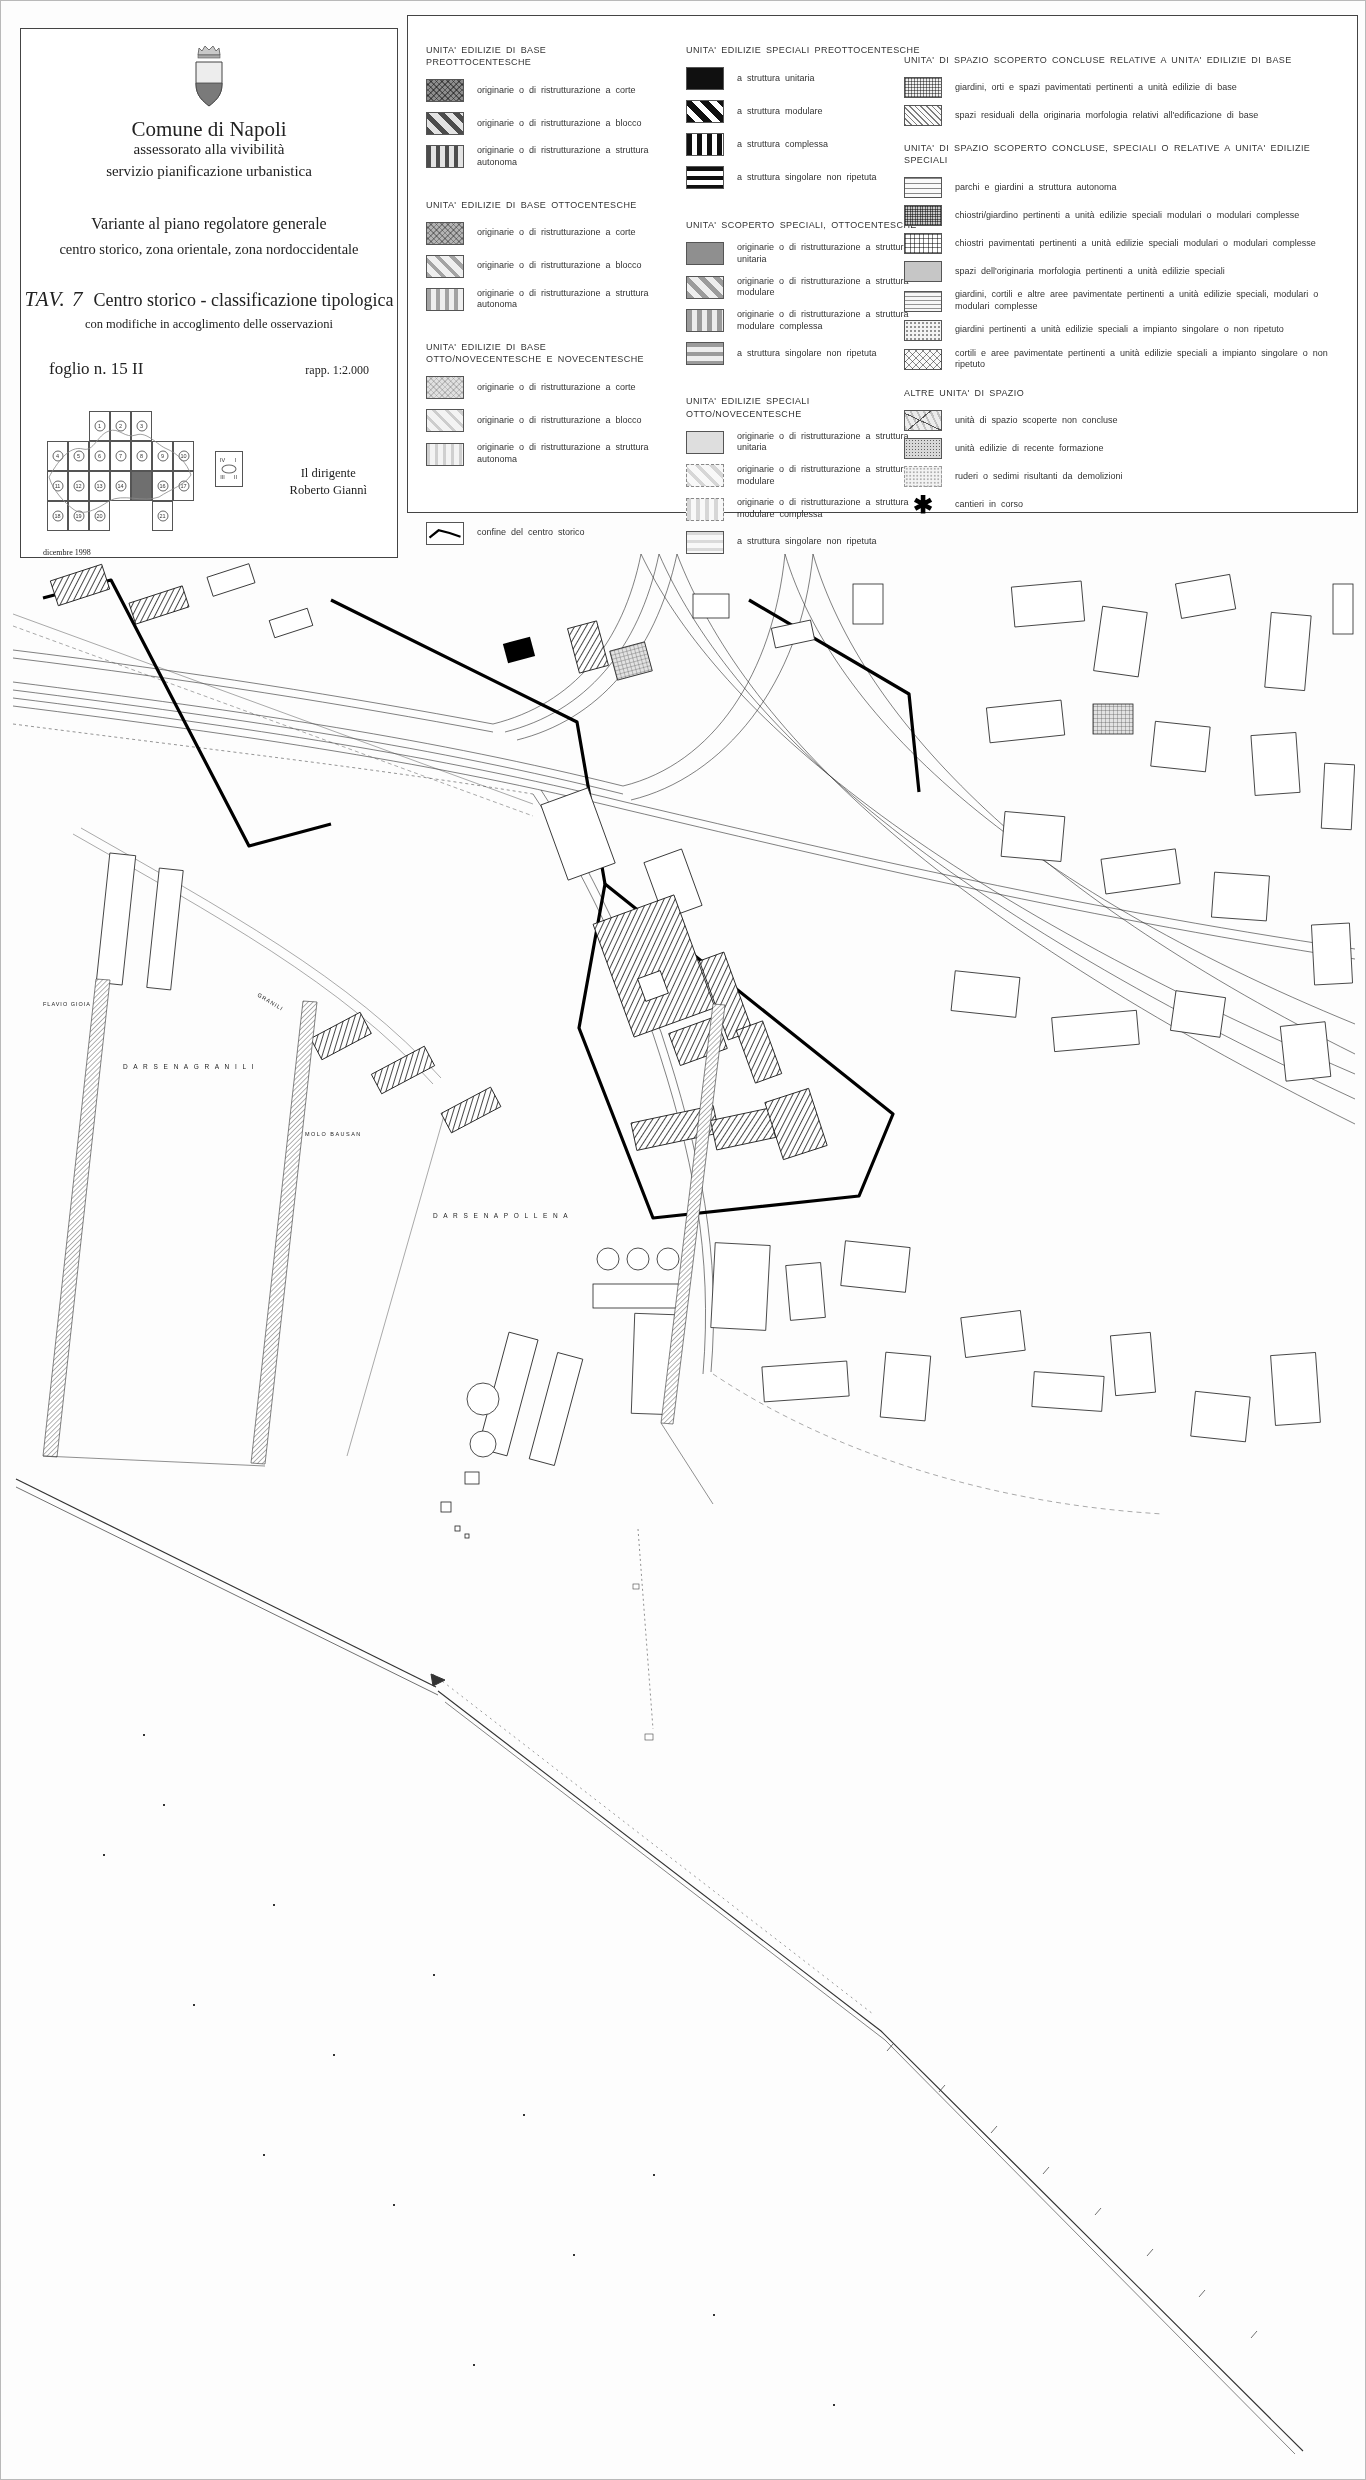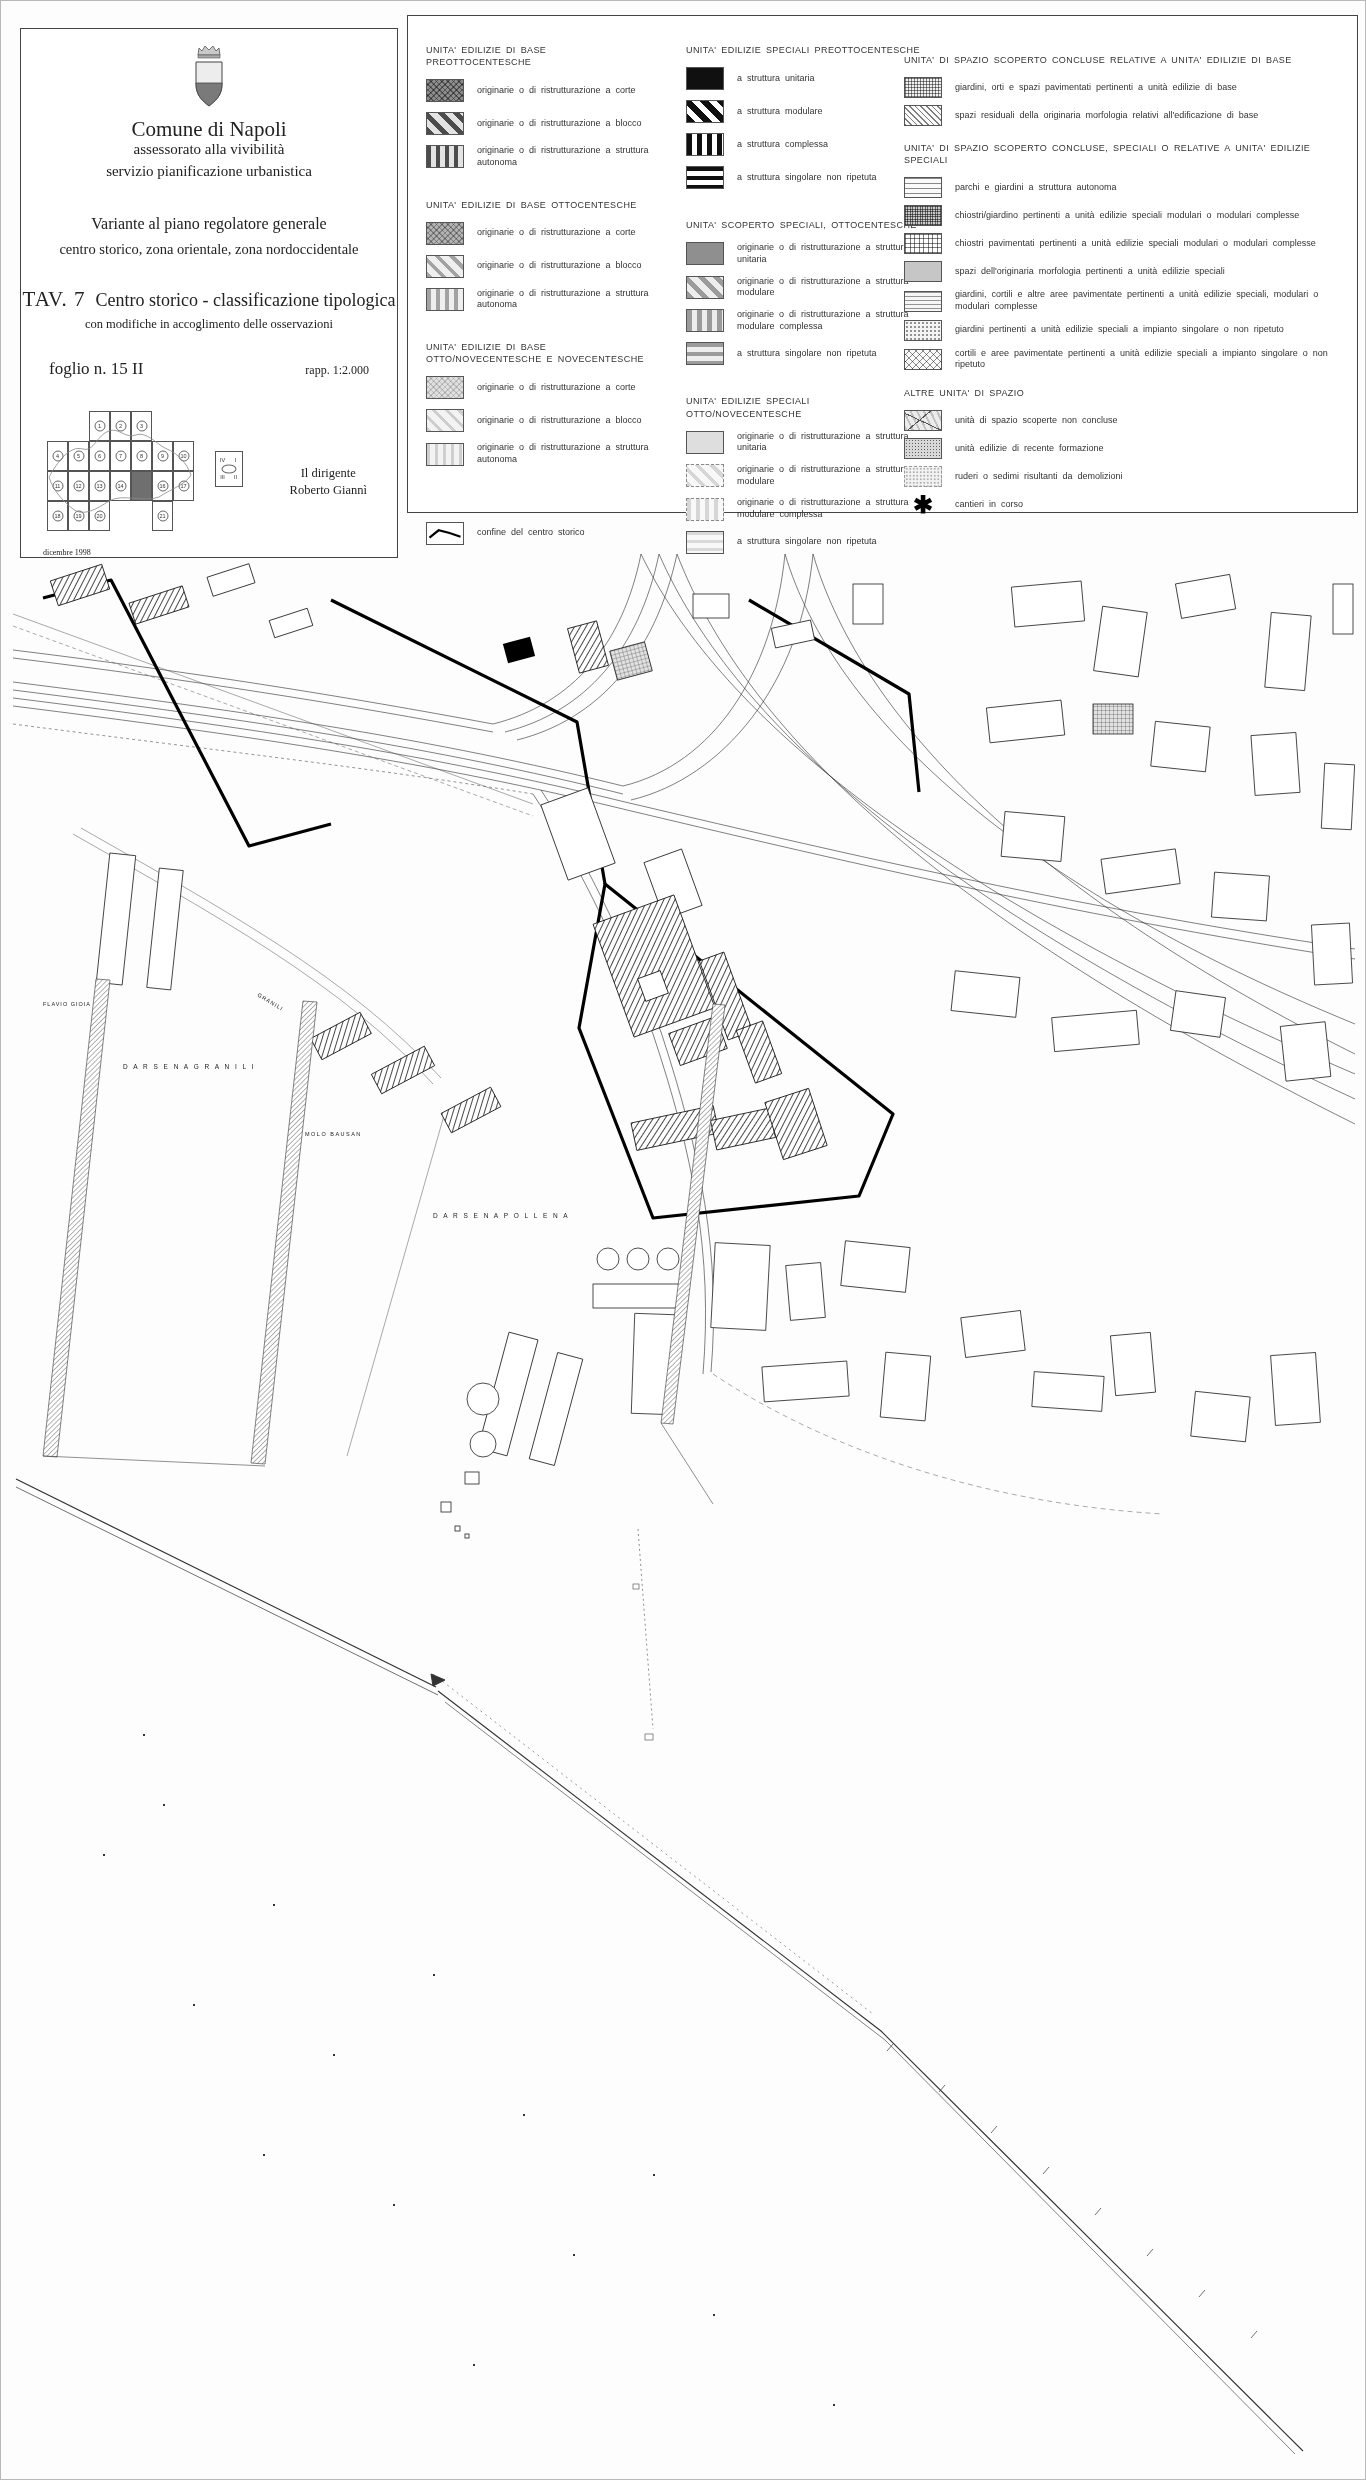--- a/index.html
+++ b/index.html
@@ -11,21 +11,21 @@
   
   .title-block{left:19px;top:15px;width:378px;height:530px;text-align:center;
                font-family:"Liberation Serif",serif;margin-top:12px;}
   .crest{position:absolute;left:50%;top:14px;transform:translateX(-50%);}
   .tb-muni{position:absolute;left:0;right:0;top:88px;font-size:21px;}
   .tb-dept{position:absolute;left:0;right:0;top:112px;font-size:15px;}
   .tb-office{position:absolute;left:0;right:0;top:134px;font-size:15px;}
   .tb-title{position:absolute;left:0;right:0;top:186px;font-size:16px;}
   .tb-subtitle{position:absolute;left:0;right:0;top:212px;font-size:14.5px;}
   .tb-tavrow{position:absolute;left:0;right:0;top:258px;font-size:18px;}
-  .tb-tav{font-size:21px;letter-spacing:1px;margin-right:10px;}
+  .tb-tav{font-size:21px;letter-spacing:1px;margin-right:10px;font-style:italic;}
   .tb-note{position:absolute;left:0;right:0;top:288px;font-size:12.5px;}
   .tb-foliorow{position:absolute;left:28px;right:28px;top:330px;display:flex;
                justify-content:space-between;align-items:baseline;}
   .tb-folio{font-size:17px;}
   .tb-scale{font-size:12px;}
   .index-map{position:absolute;left:26px;top:382px;width:200px;height:128px;}
   .index-grid{position:absolute;left:0;top:0;width:147px;height:120px;}
   .idx-cell{position:absolute;width:21px;height:30px;border:0.5px solid #555;box-sizing:border-box;background:#fff;}
   .idx-cell.hl{background:#6f6f6f;}
   .idx-num{position:absolute;left:50%;top:50%;transform:translate(-50%,-50%);

